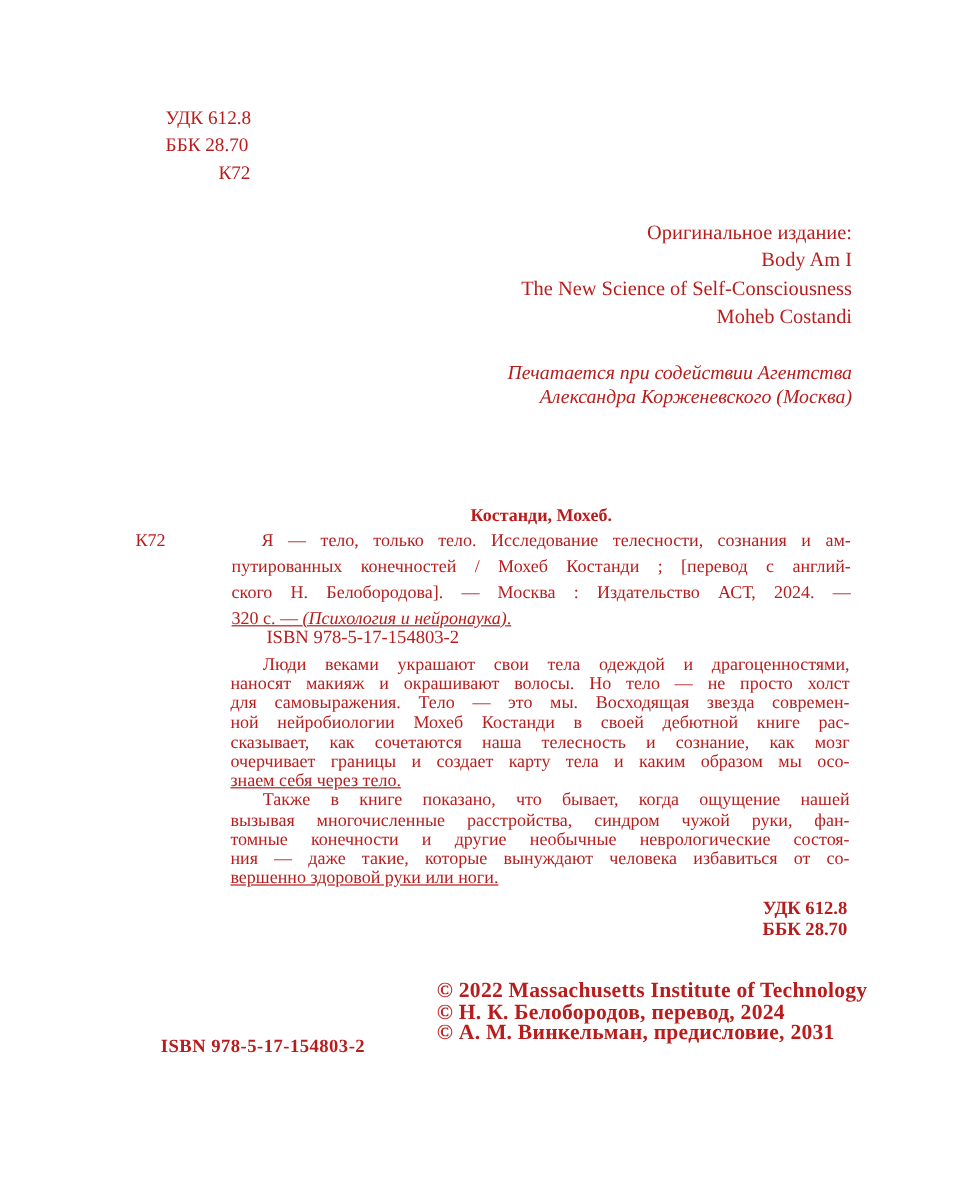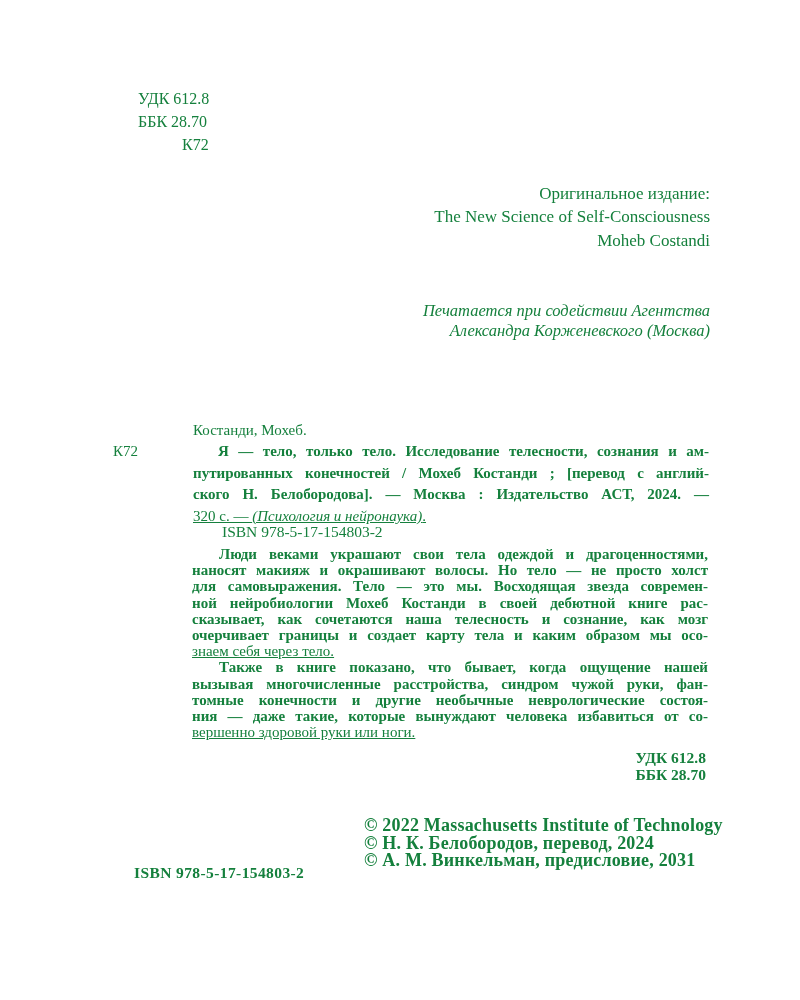--- a/index.html
+++ b/index.html
@@ -1,34 +1,34 @@
 <!DOCTYPE html>
 <html lang="ru"><head>
 <meta charset="utf-8">
 <style>
   html, body { margin: 0; padding: 0; background: #ffffff; }
   .page {
     position: relative; width: 800px; height: 1000px;
     background: #ffffff; overflow: hidden;
     font-family: "Liberation Serif", "DejaVu Serif", serif;
-    color: #15803d;
+    color: #b91c1c;
   }
   
   .codes-top { position: absolute; left: 138px; top: 87px; font-size: 16px; line-height: 23px; }
   .codes-top .indent { padding-left: 44px; }
   
   .center-block { position: absolute; left: 110px; width: 600px; text-align: right; }
   .original-edition { top: 182px; font-size: 17px; line-height: 23.4px; }
   .agency { top: 301px; font-style: italic; font-size: 16.5px; line-height: 20px; }
   
   .bib { position: absolute; left: 193px; top: 420px; width: 516px; font-size: 15px; line-height: 21.4px; }
-  .bib-author { font-weight: normal; }
+  .bib-author { font-weight: bold; text-align: center; }
   .bib-entry { position: relative; }
   .bib-code { position: absolute; left: -80px; top: 0; }
-  .jl { text-align: justify; text-align-last: justify; font-weight: bold; }
+  .jl { text-align: justify; text-align-last: justify; }
   .jl-end { text-align: left; text-decoration: underline; }
   .ind1 { padding-left: 25px; }
   .ind2 { padding-left: 27px; }
   .it { font-style: italic; }
   .isbn-mid { position: absolute; left: 222px; top: 523px; font-size: 15.5px; }
   
   .annotation { position: absolute; left: 192px; top: 546px; width: 516px; font-size: 15px; line-height: 16.2px; }
   
   .codes-bottom { position: absolute; left: 192px; top: 749px; width: 514px; text-align: right; font-weight: bold; font-size: 15.5px; line-height: 17px; }
   
@@ -42,20 +42,21 @@
 <div class="page">
 
   <div class="codes-top">
     <div>УДК 612.8</div>
     <div>ББК 28.70</div>
     <div class="indent">К72</div>
   </div>
 
   <div class="center-block original-edition">
     <div>Оригинальное издание:</div>
+    <div>Body Am I</div>
     <div>The New Science of Self-Consciousness</div>
     <div>Moheb Costandi</div>
   </div>
 
   <div class="center-block agency">
     <div>Печатается при содействии Агентства</div>
     <div>Александра Корженевского (Москва)</div>
   </div>
 
   <div class="bib">

